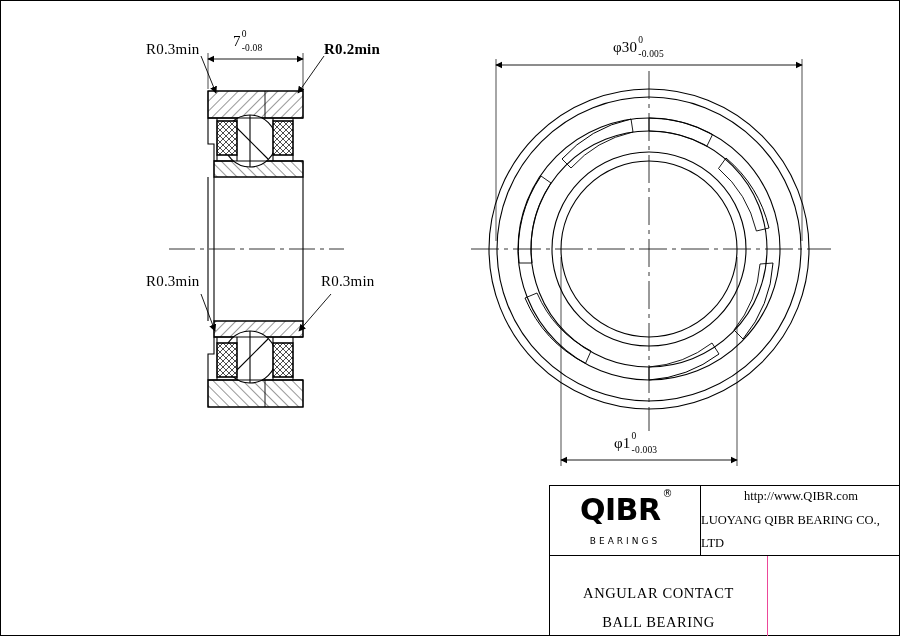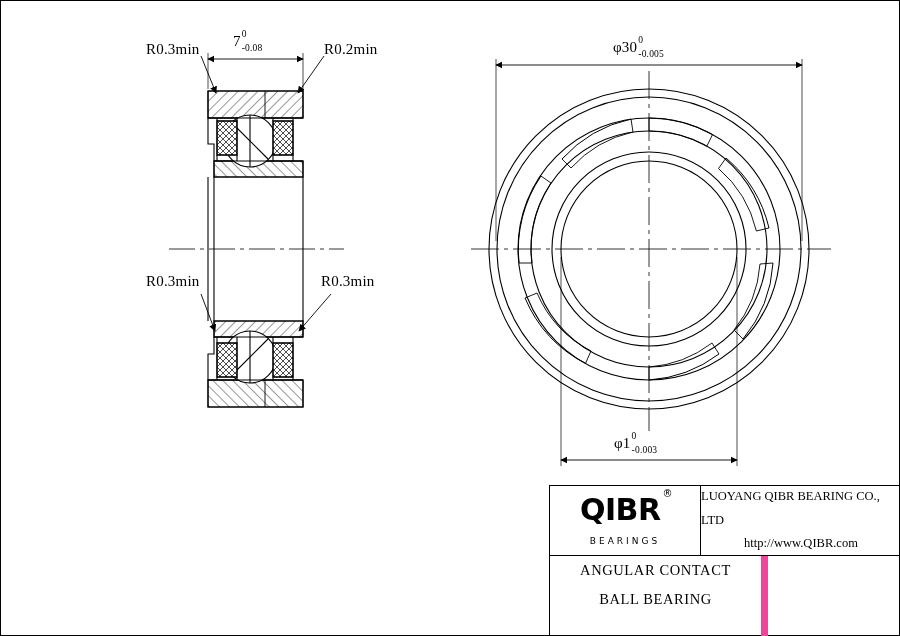--- a/index.html
+++ b/index.html
@@ -91,24 +91,24 @@
     align-items:center;justify-content:center;
     font-size:12.5px;
     line-height:1.9;
   }
   .tb-row2{
     position:absolute;left:0;top:70px;width:351px;height:81px;
     display:flex;
   }
   .tb-type{
     width:218px;height:100%;
-    border-right:7px solid #ec4899;
+    border-right:1px solid #ec4899;
     box-sizing:border-box;
     display:flex;flex-direction:column;
-    align-items:center;justify-content:flex-start;
+    align-items:center;justify-content:flex-end;
     font-size:14.5px;
     line-height:2.0;
     letter-spacing:0.6px;
   }
   .tb-part{
     flex:1;height:100%;
     display:flex;flex-direction:column;
     align-items:center;justify-content:center;
     font-size:13.5px;
     line-height:2.1;
@@ -282,21 +282,21 @@
       <g>
         <line x1="560" y1="256" x2="560" y2="465" stroke-width="0.7"></line>
         <line x1="736" y1="256" x2="736" y2="465" stroke-width="0.7"></line>
         <line x1="560" y1="459" x2="736" y2="459" stroke-width="0.9" marker-start="url(#arrStart)" marker-end="url(#arrEnd)"></line>
       </g>
     </g>
   </svg>
   </div>
 
   <div class="dimtext" style="left:145px;top:40px;">R0.3min</div>
-  <div class="dimtext" style="left:323px;top:40px;">R0.2min</div>
+  <div class="dimtext" style="left:323px;top:40px;font-weight:bold;">R0.2min</div>
   <div class="dimtext" style="left:145px;top:272px;">R0.3min</div>
   <div class="dimtext" style="left:320px;top:272px;">R0.3min</div>
 
   <div class="dimtext" style="left:232px;top:32px;">
     <span>7</span><span class="frac"><span class="up">0</span><span class="lo">-0.08</span></span>
   </div>
 
   <div class="dimtext" style="left:612px;top:38px;">
     <span>φ</span><span>30</span><span class="frac"><span class="up">0</span><span class="lo">-0.005</span></span>
   </div>
@@ -305,22 +305,22 @@
     <span>φ</span><span>1</span><span class="frac"><span class="up">0</span><span class="lo">-0.003</span></span>
   </div>
 
   <div class="titleblock">
     <div class="tb-row1">
       <div class="tb-logo">
         <div class="logo-main"><span>QIBR</span><sup>®</sup></div>
         <div class="logo-sub">BEARINGS</div>
       </div>
       <div class="tb-company">
+        <div>http://www.QIBR.com</div>
         <div>LUOYANG QIBR BEARING CO., LTD</div>
-        <div>http://www.QIBR.com</div>
       </div>
     </div>
     <div class="tb-row2">
       <div class="tb-type">
         <div>ANGULAR CONTACT</div>
         <div>BALL BEARING</div>
       </div>
     </div>
   </div>
 

